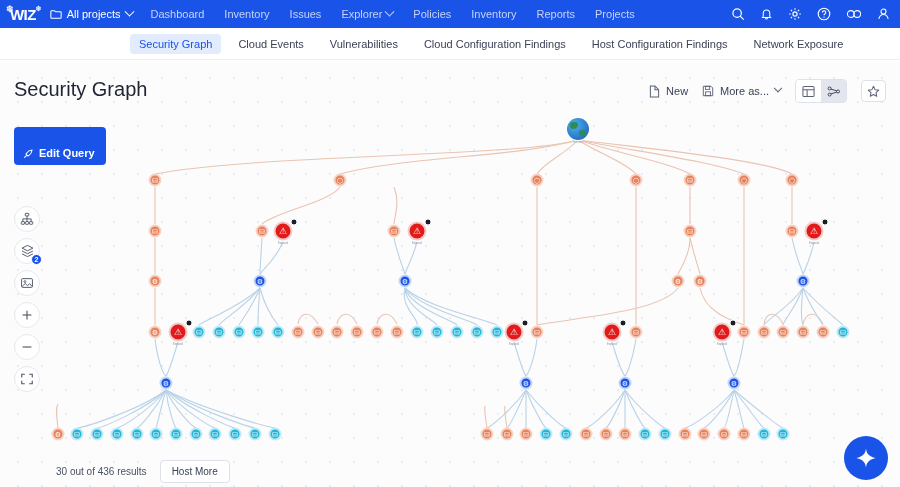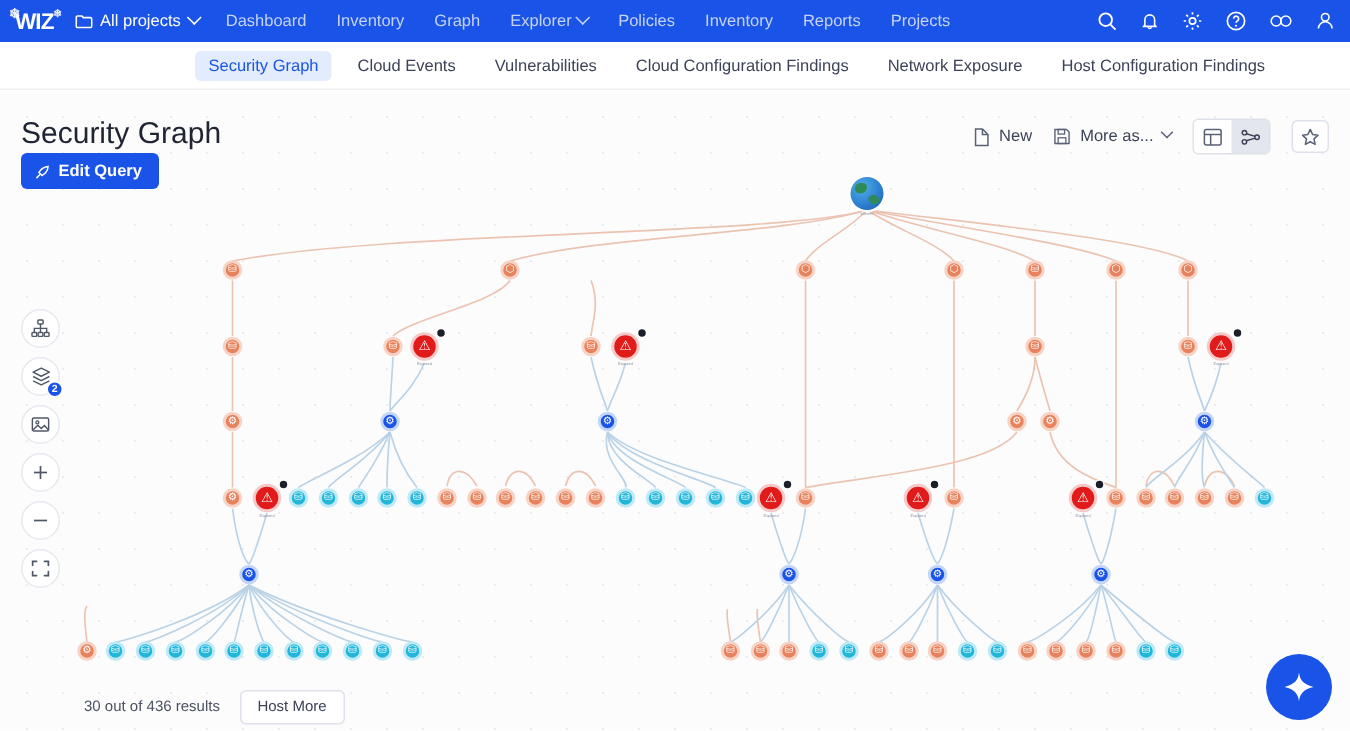--- a/index.html
+++ b/index.html
@@ -66,24 +66,24 @@
   .pagehead {
     position: absolute; top: 62px; left: 0; right: 0;
     height: 52px; z-index: 15;
     pointer-events: none;
   }
   .title {
     position: absolute; left: 14px; top: 16px;
     font-size: 20px; color: #1F2533; font-weight: normal;
   }
   .editbtn {
-    position: absolute; left: 14px; top: 40px;
+    position: absolute; left: 14px; top: 65px;
     background: #1A53E8; color: #fff;
     font-size: 11px; font-weight: bold;
-    border-radius: 4px; padding: 6px 11px 6px 9px;
+    border-radius: 4px; padding: 20px 11px 6px 9px;
     display: flex; align-items: center; gap: 5px;
     pointer-events: auto; border: none;
     font-family: "Liberation Sans", sans-serif;
   }
   .toolbar {
     position: absolute; right: 14px; top: 17px;
     display: flex; align-items: center; gap: 14px;
     pointer-events: auto;
   }
   .tbtn {
@@ -202,21 +202,21 @@
   </div>
 
   <div class="navlinks">
     <a class="navlink">
       <span>Dashboard</span>
     </a>
     <a class="navlink">
       <span>Inventory</span>
     </a>
     <a class="navlink">
-      <span>Graph</span>
+      <span>Issues</span>
     </a>
     <a class="navlink">
       <span>Explorer</span>
       <span class="chev"></span>
     </a>
     <a class="navlink">
       <span>Policies</span>
     </a>
     <a class="navlink">
       <span>Inventory</span>
@@ -256,22 +256,22 @@
       <path d="M2.4 14.2a5.6 5.6 0 0111.2 0" fill="none" stroke="#fff" stroke-width="1.3"></path>
     </svg>
   </div>
 </div>
 
 <div class="subnav">
   <div class="tab active">Security Graph</div>
   <div class="tab">Cloud Events</div>
   <div class="tab">Vulnerabilities</div>
   <div class="tab">Cloud Configuration Findings</div>
+  <div class="tab">Host Configuration Findings</div>
   <div class="tab">Network Exposure</div>
-  <div class="tab">Host Configuration Findings</div>
 </div>
 
 <div class="canvas">
   <svg class="edges" id="edge-layer">
       <path d="M578,78 C520,95 260,92 155,112" fill="none" stroke="#EBC3B1" stroke-width="1.1"></path>
       <path d="M578,78 C520,95 400,95 340,112" fill="none" stroke="#EBC3B1" stroke-width="1.1"></path>
       <path d="M578,78 C565,92 545,100 537,112" fill="none" stroke="#EBC3B1" stroke-width="1.1"></path>
       <path d="M578,78 C600,92 625,100 636,112" fill="none" stroke="#EBC3B1" stroke-width="1.1"></path>
       <path d="M578,78 C620,92 668,100 690,112" fill="none" stroke="#EBC3B1" stroke-width="1.1"></path>
       <path d="M578,78 C640,90 715,100 744,112" fill="none" stroke="#EBC3B1" stroke-width="1.1"></path>

